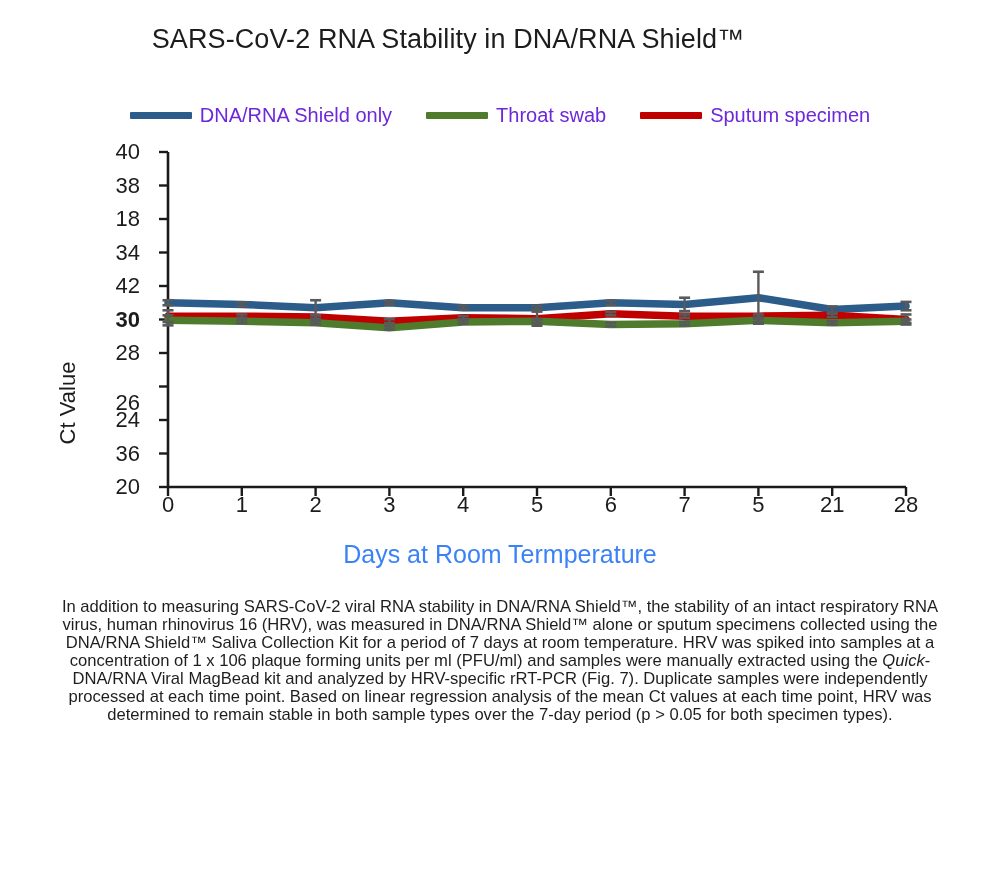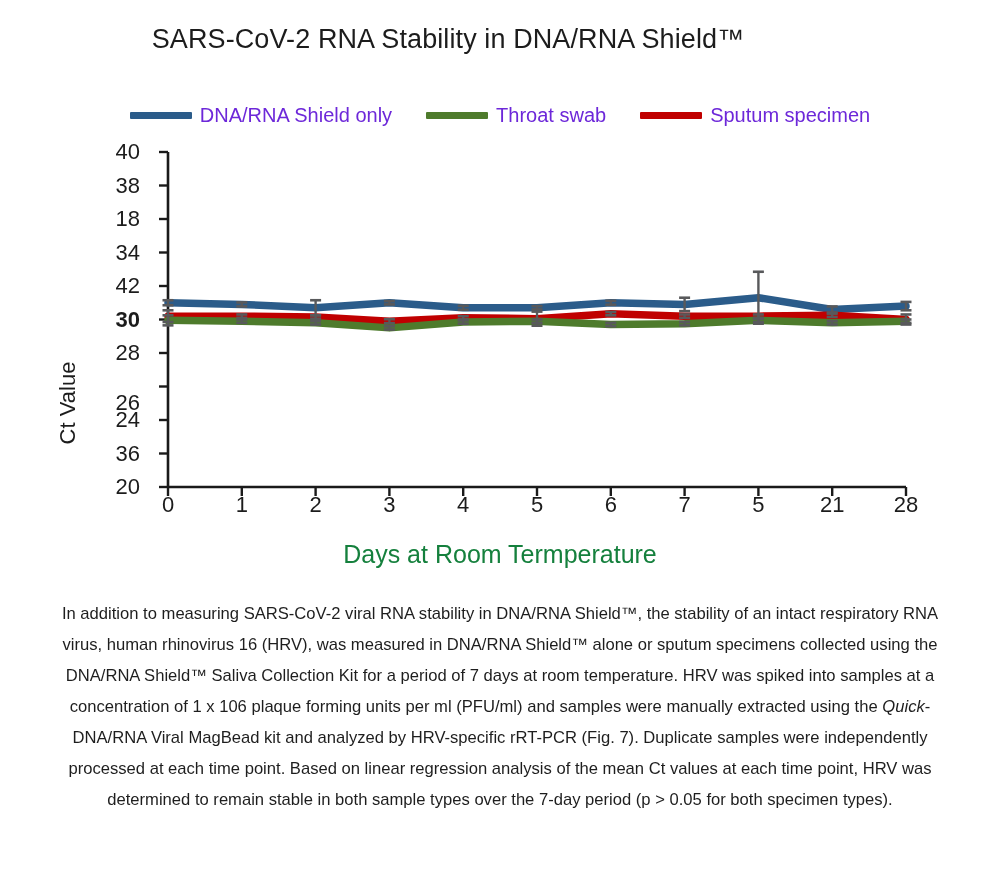--- a/index.html
+++ b/index.html
@@ -51,29 +51,29 @@
   }
   .x-ticklabels{position:absolute;left:0;top:352px;width:1000px;height:40px;}
   .x-ticklabel{
     position:absolute;top:0;
     font-size:22px;color:#1c1c1c;
     transform:translateX(-50%);
     text-align:center;white-space:nowrap;
   }
   .axis-x-title{
     position:absolute;left:0;top:400px;width:1000px;
-    text-align:center;font-size:25px;color:#15803d;
+    text-align:center;font-size:25px;color:#3b82f6;
   }
   svg.plot{position:absolute;left:0;top:0;}
 
   
   .caption{
     position:absolute;left:55px;top:598px;width:890px;
     text-align:center;
-    font-size:16.6px;line-height:31px;
+    font-size:16.6px;line-height:18px;
     color:#1e1e1e;
     font-family:"Liberation Sans", sans-serif;
   }
   .caption i{font-style:italic;}
 </style>
 </head>
 <body>
 
 <div id="figure">
 

